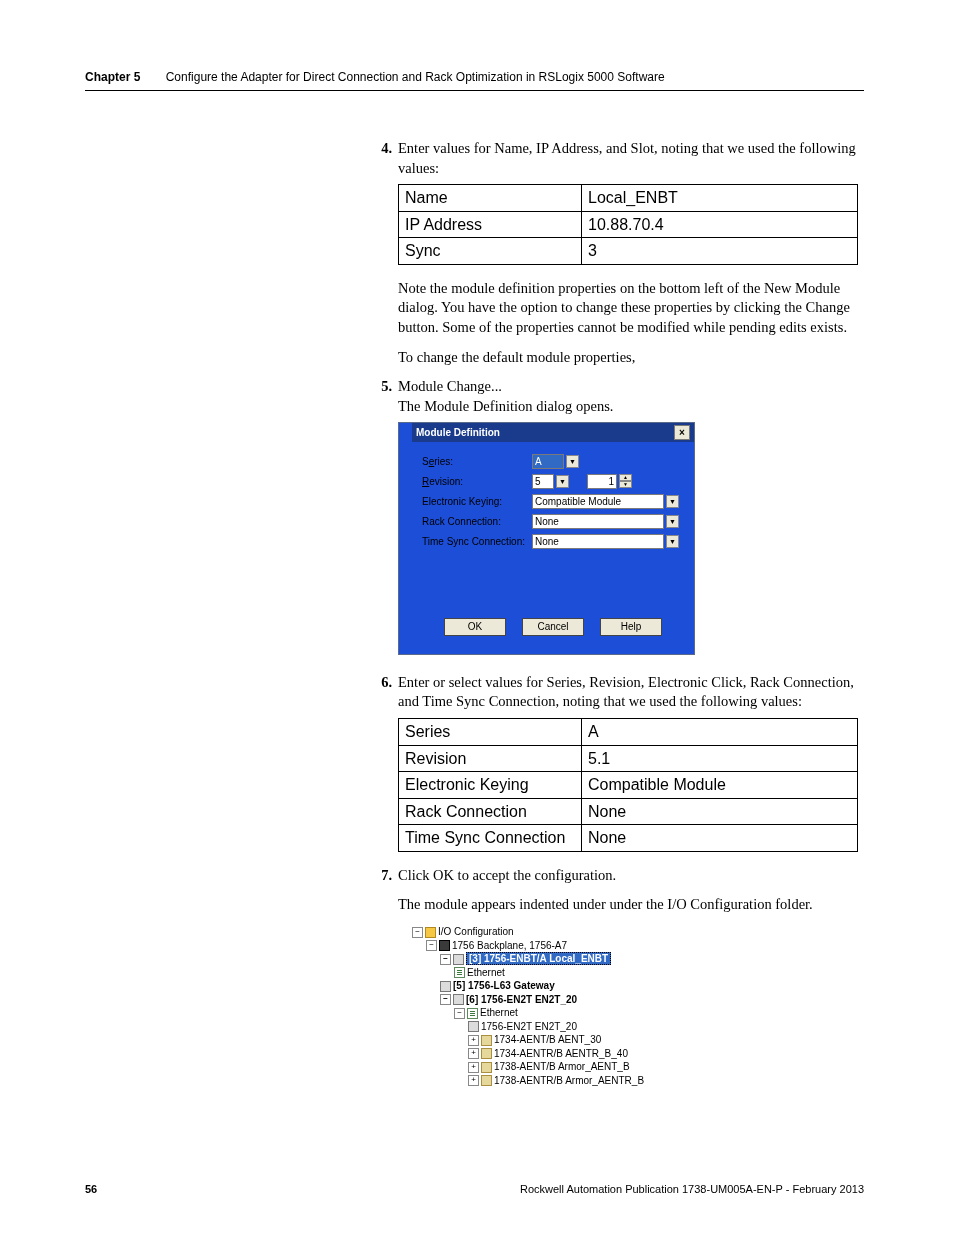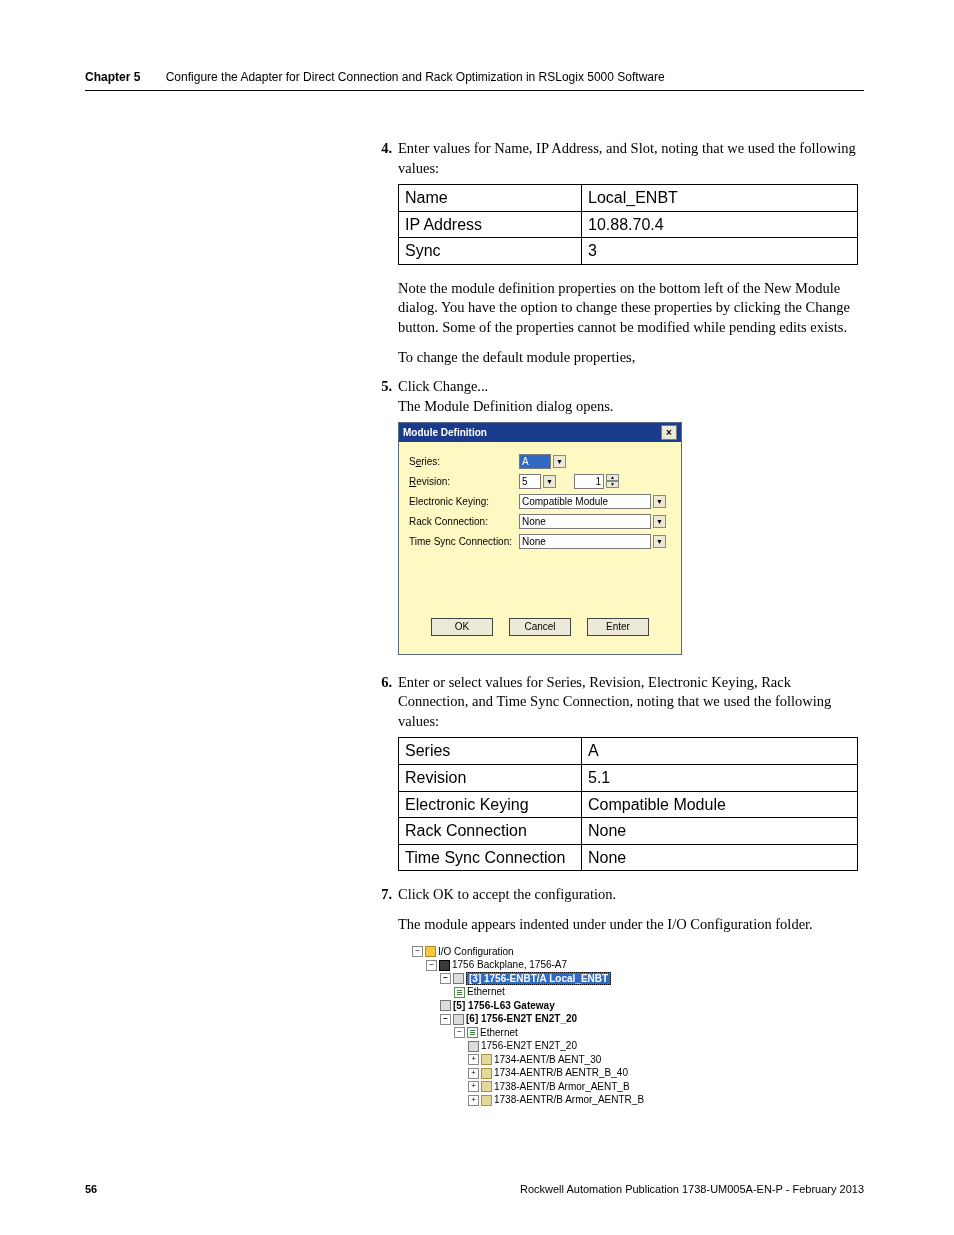--- a/index.html
+++ b/index.html
@@ -61,24 +61,25 @@
     border: 1px solid #000;
     padding: 2px 6px;
     vertical-align: top;
   }
   .tbl td:first-child { width: 170px; }
   
   .dlg-wrap { margin: 6px 0 18px 28px; }
   .dlg {
     width: 282px;
     border: 1px solid #5a6a8a;
-    background: #fef9c3;
+    background: #1d4ed8;
     font-family: Tahoma, Arial, sans-serif;
     font-size: 10px;
     color: #000;
+    padding-left: 13px;
   }
   .dlg-titlebar {
     background: #1a3b8c;
     color: #fff;
     font-weight: 700;
     padding: 2px 4px;
     display: flex;
     justify-content: space-between;
     align-items: center;
   }
@@ -237,21 +238,21 @@
           </tr>
     </tbody>
       </table>
 
     <div class="para">Note the module definition properties on the bottom left of the New Module dialog. You have the option to change these properties by clicking the Change button. Some of the properties cannot be modified while pending edits exists.</div>
     <div class="para">To change the default module properties,</div>
 
     <div class="step">
       <div class="step-num">5.</div>
       <div class="step-body">
-        <span>Click Change...</span><br>
+        <span>Module Change...</span><br>
         <span>The Module Definition dialog opens.</span>
       </div>
     </div>
 
     <div class="dlg-wrap">
       <div class="dlg">
         <div class="dlg-titlebar">
           <span>Module Definition</span>
           <span class="dlg-close">×</span>
         </div>
@@ -303,29 +304,29 @@
               <span>None</span>
             </span>
               <span class="dlg-dd-btn">▼</span>
           </div>
 
           <div style="height:54px"></div>
 
           <div class="dlg-buttons">
             <div class="dlg-btn">OK</div>
             <div class="dlg-btn">Cancel</div>
-            <div class="dlg-btn">Enter</div>
+            <div class="dlg-btn">Help</div>
           </div>
         </div>
       </div>
     </div>
 
     <div class="step">
       <div class="step-num">6.</div>
-      <div class="step-body">Enter or select values for Series, Revision, Electronic Keying, Rack Connection, and Time Sync Connection, noting that we used the following values:</div>
+      <div class="step-body">Enter or select values for Series, Revision, Electronic Click, Rack Connection, and Time Sync Connection, noting that we used the following values:</div>
     </div>
 
     <table class="tbl">
       <tbody>
           <tr>
             <td>Series</td>
             <td>A</td>
           </tr>
       <tr>
             <td>Revision</td>

